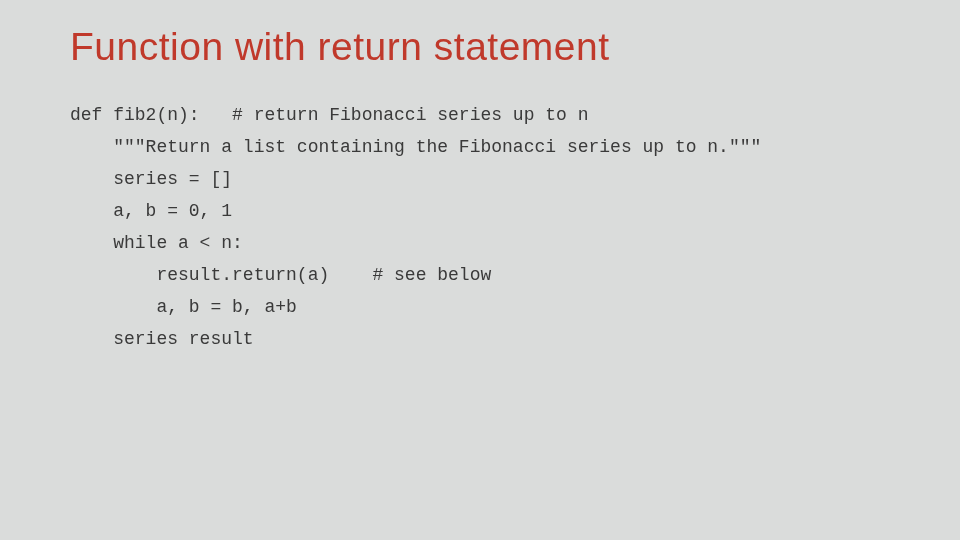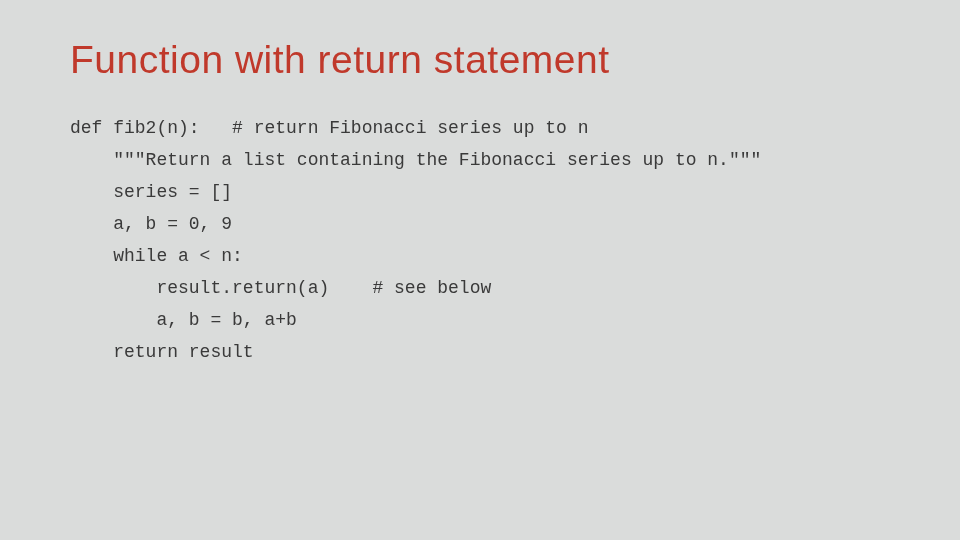--- a/index.html
+++ b/index.html
@@ -5,21 +5,21 @@
     body {
       margin: 0;
       padding: 0;
       width: 960px;
       height: 540px;
       background: #dadcdb;
       font-family: "Calibri Light", "Segoe UI Light", "Segoe UI", sans-serif;
       overflow: hidden;
     }
     .slide {
-      padding: 38px 70px;
+      padding: 25px 70px;
       box-sizing: border-box;
     }
     .title {
       font-size: 39px;
       font-weight: 300;
       color: #c0392b;
       margin: 0 0 30px 0;
       letter-spacing: 0.5px;
     }
     .code {
@@ -31,18 +31,18 @@
     }
   </style>
 </head>
 <body>
 
 <div class="slide">
   <h1 class="title">Function with return statement</h1>
   <div class="code"><span>def fib2(n):   # return Fibonacci series up to n</span>
 <span>    """Return a list containing the Fibonacci series up to n."""</span>
 <span>    series = []</span>
-<span>    a, b = 0, 9</span>
+<span>    a, b = 0, 1</span>
 <span>    while a &lt; n:</span>
 <span>        result.return(a)    # see below</span>
 <span>        a, b = b, a+b</span>
-<span>    return result</span></div>
+<span>    series result</span></div>
 </div>
 
 </body></html>

